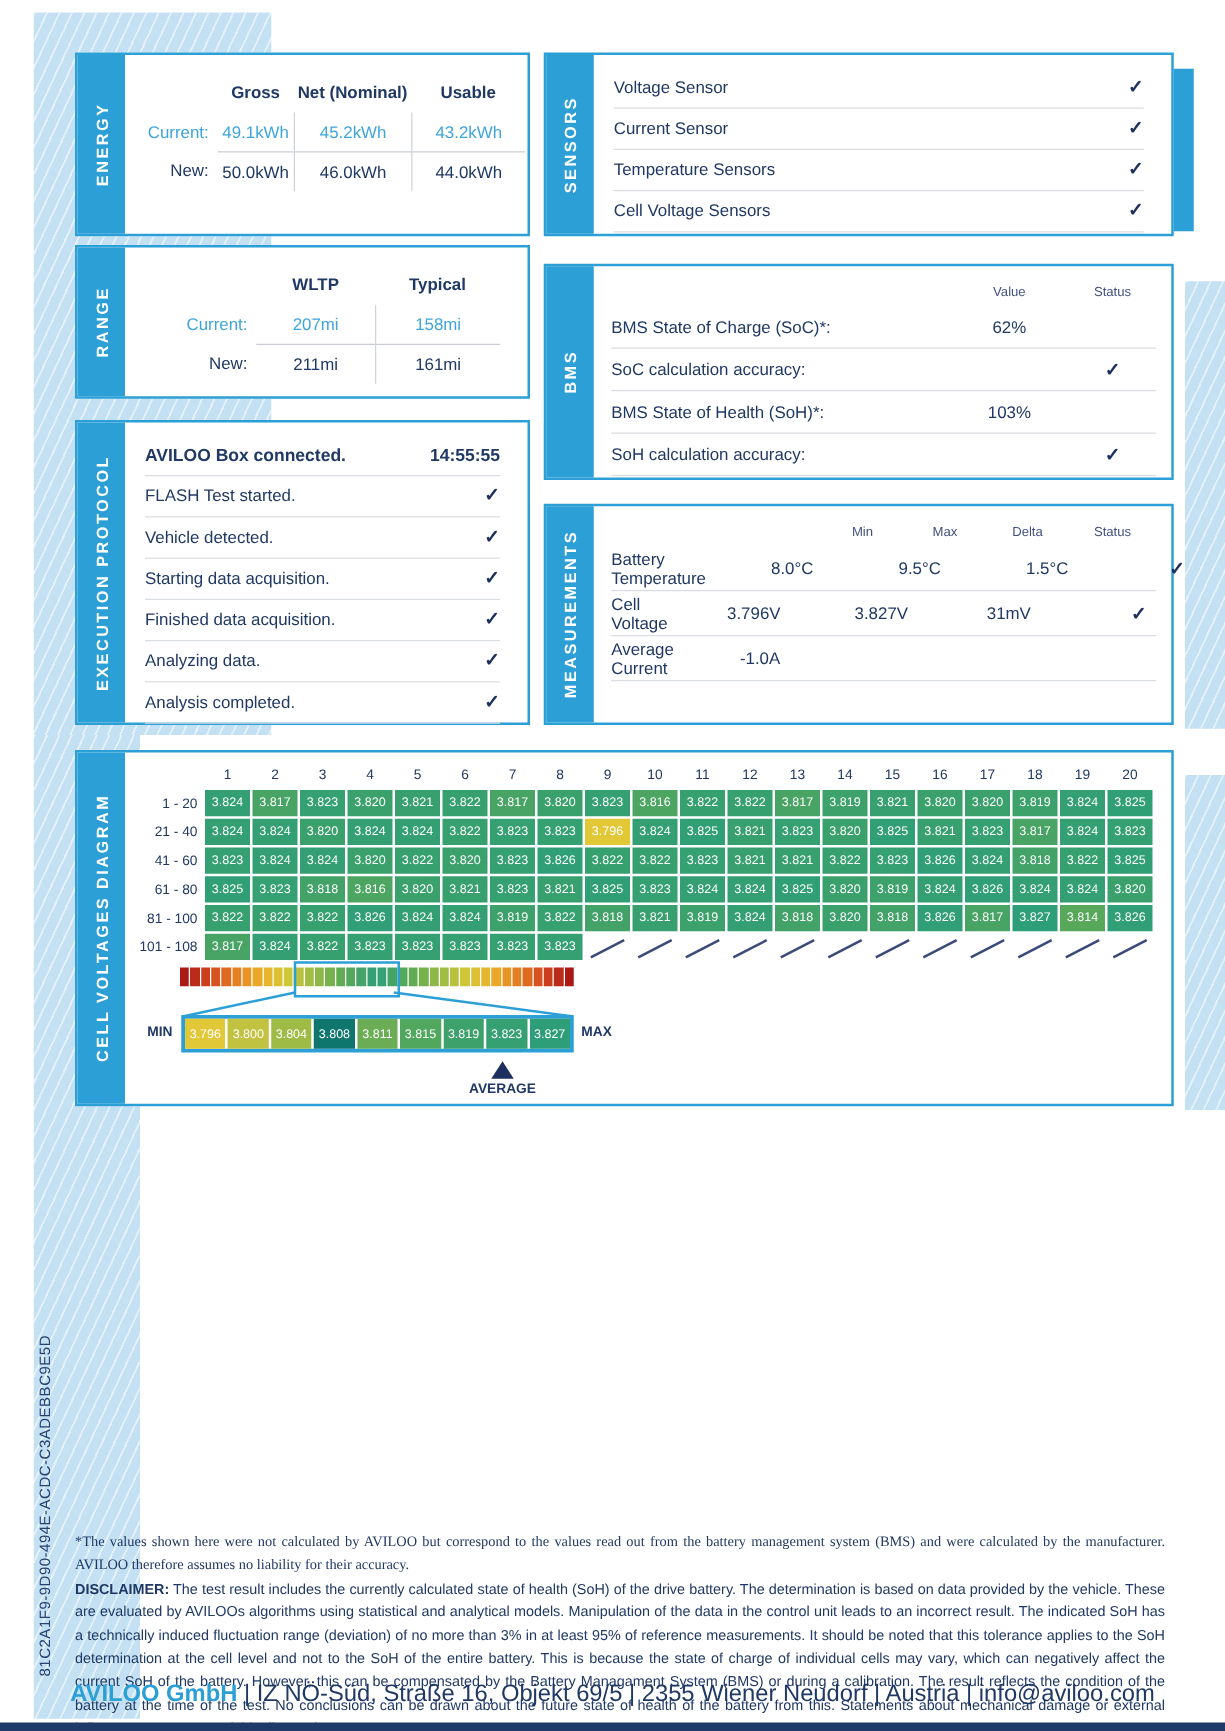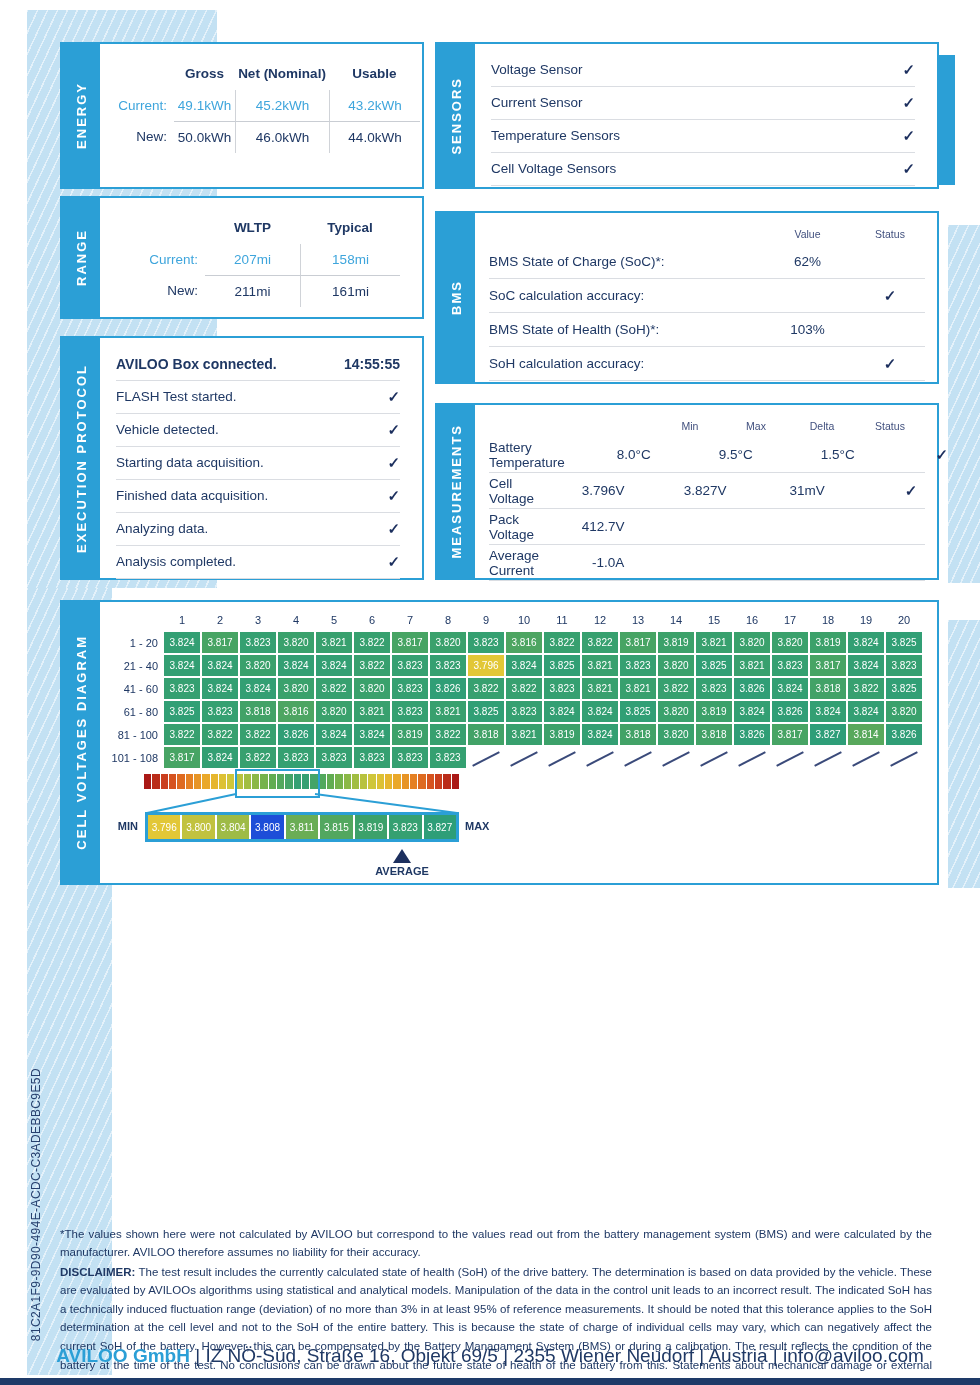--- a/index.html
+++ b/index.html
@@ -95,21 +95,21 @@
   #maxlab{left:403px;}
   #avg-tri{position:absolute;top:247px;width:0;height:0;transform:translateX(-50%);
          border-left:9px solid transparent;border-right:9px solid transparent;
          border-bottom:14px solid var(--check,#1C2F5E);}
   #avg-lab{position:absolute;top:263px;transform:translateX(-50%);font-size:11px;
          font-weight:bold;color:var(--navy);}
 
   
   .para{position:absolute;left:60px;width:872px;font-size:11.5px;line-height:1.62;
         text-align:justify;color:var(--navy);z-index:1;}
-  #footnote{top:1213px;}
+  #footnote{top:1213px;font-family:Liberation Serif, serif;}
   #disclaimer{top:1251px;}
   #footerline{position:absolute;left:0;top:1345px;width:980px;text-align:center;
         font-size:19px;color:var(--navy);z-index:1;}
   #footerline .co{color:var(--accent);font-weight:bold;}
   #bottombar{position:absolute;left:0;top:1378px;width:980px;height:7px;background:#1E3A68;z-index:1;}
 
   
   #idtext{position:absolute;left:22px;top:1040px;width:28px;height:330px;z-index:1;
         display:flex;align-items:center;justify-content:center;}
   #idtext span{writing-mode:vertical-rl;transform:rotate(180deg);font-size:12px;
@@ -292,27 +292,20 @@
               <div>9.5°C</div>
               <div>1.5°C</div>
               <div><span class="chk">✓</span></div>
             </div>
             <div class="trow">
               <div class="tl">Cell Voltage</div>
               <div>3.796V</div>
               <div>3.827V</div>
               <div>31mV</div>
               <div><span class="chk">✓</span></div>
-            </div>
-            <div class="trow">
-              <div class="tl">Pack Voltage</div>
-              <div>412.7V</div>
-              <div></div>
-              <div></div>
-              <div></div>
             </div>
             <div class="trow">
               <div class="tl">Average Current</div>
               <div>-1.0A</div>
               <div></div>
               <div></div>
               <div></div>
             </div>
           </div>
       </div>
@@ -528,21 +521,21 @@
       </div>
     <div id="hibox"></div>
     <svg id="connector">
       <line x1="174" y1="192" x2="85" y2="211" stroke="#2B9FD6" stroke-width="2"></line>
       <line x1="253" y1="192" x2="395" y2="211" stroke="#2B9FD6" stroke-width="2"></line>
     </svg>
     <div id="detailbox">
         <div class="dcell" style="background: rgb(226, 199, 55);">3.796</div>
         <div class="dcell" style="background: rgb(193, 194, 63);">3.800</div>
         <div class="dcell" style="background: rgb(158, 187, 70);">3.804</div>
-        <div class="dcell" style="background: #1d4ed8;">3.808</div>
+        <div class="dcell" style="background: #0f766e;">3.808</div>
         <div class="dcell" style="background: rgb(106, 173, 85);">3.811</div>
         <div class="dcell" style="background: rgb(82, 167, 95);">3.815</div>
         <div class="dcell" style="background: rgb(60, 161, 106);">3.819</div>
         <div class="dcell" style="background: rgb(53, 160, 113);">3.823</div>
         <div class="dcell" style="background: rgb(46, 158, 120);">3.827</div>
       </div>
     <div class="scalelab" id="minlab">MIN</div>
     <div class="scalelab" id="maxlab">MAX</div>
     <div id="avg-tri" style="left: 340px;"></div>
     <div id="avg-lab" style="left: 340px;">AVERAGE</div>

